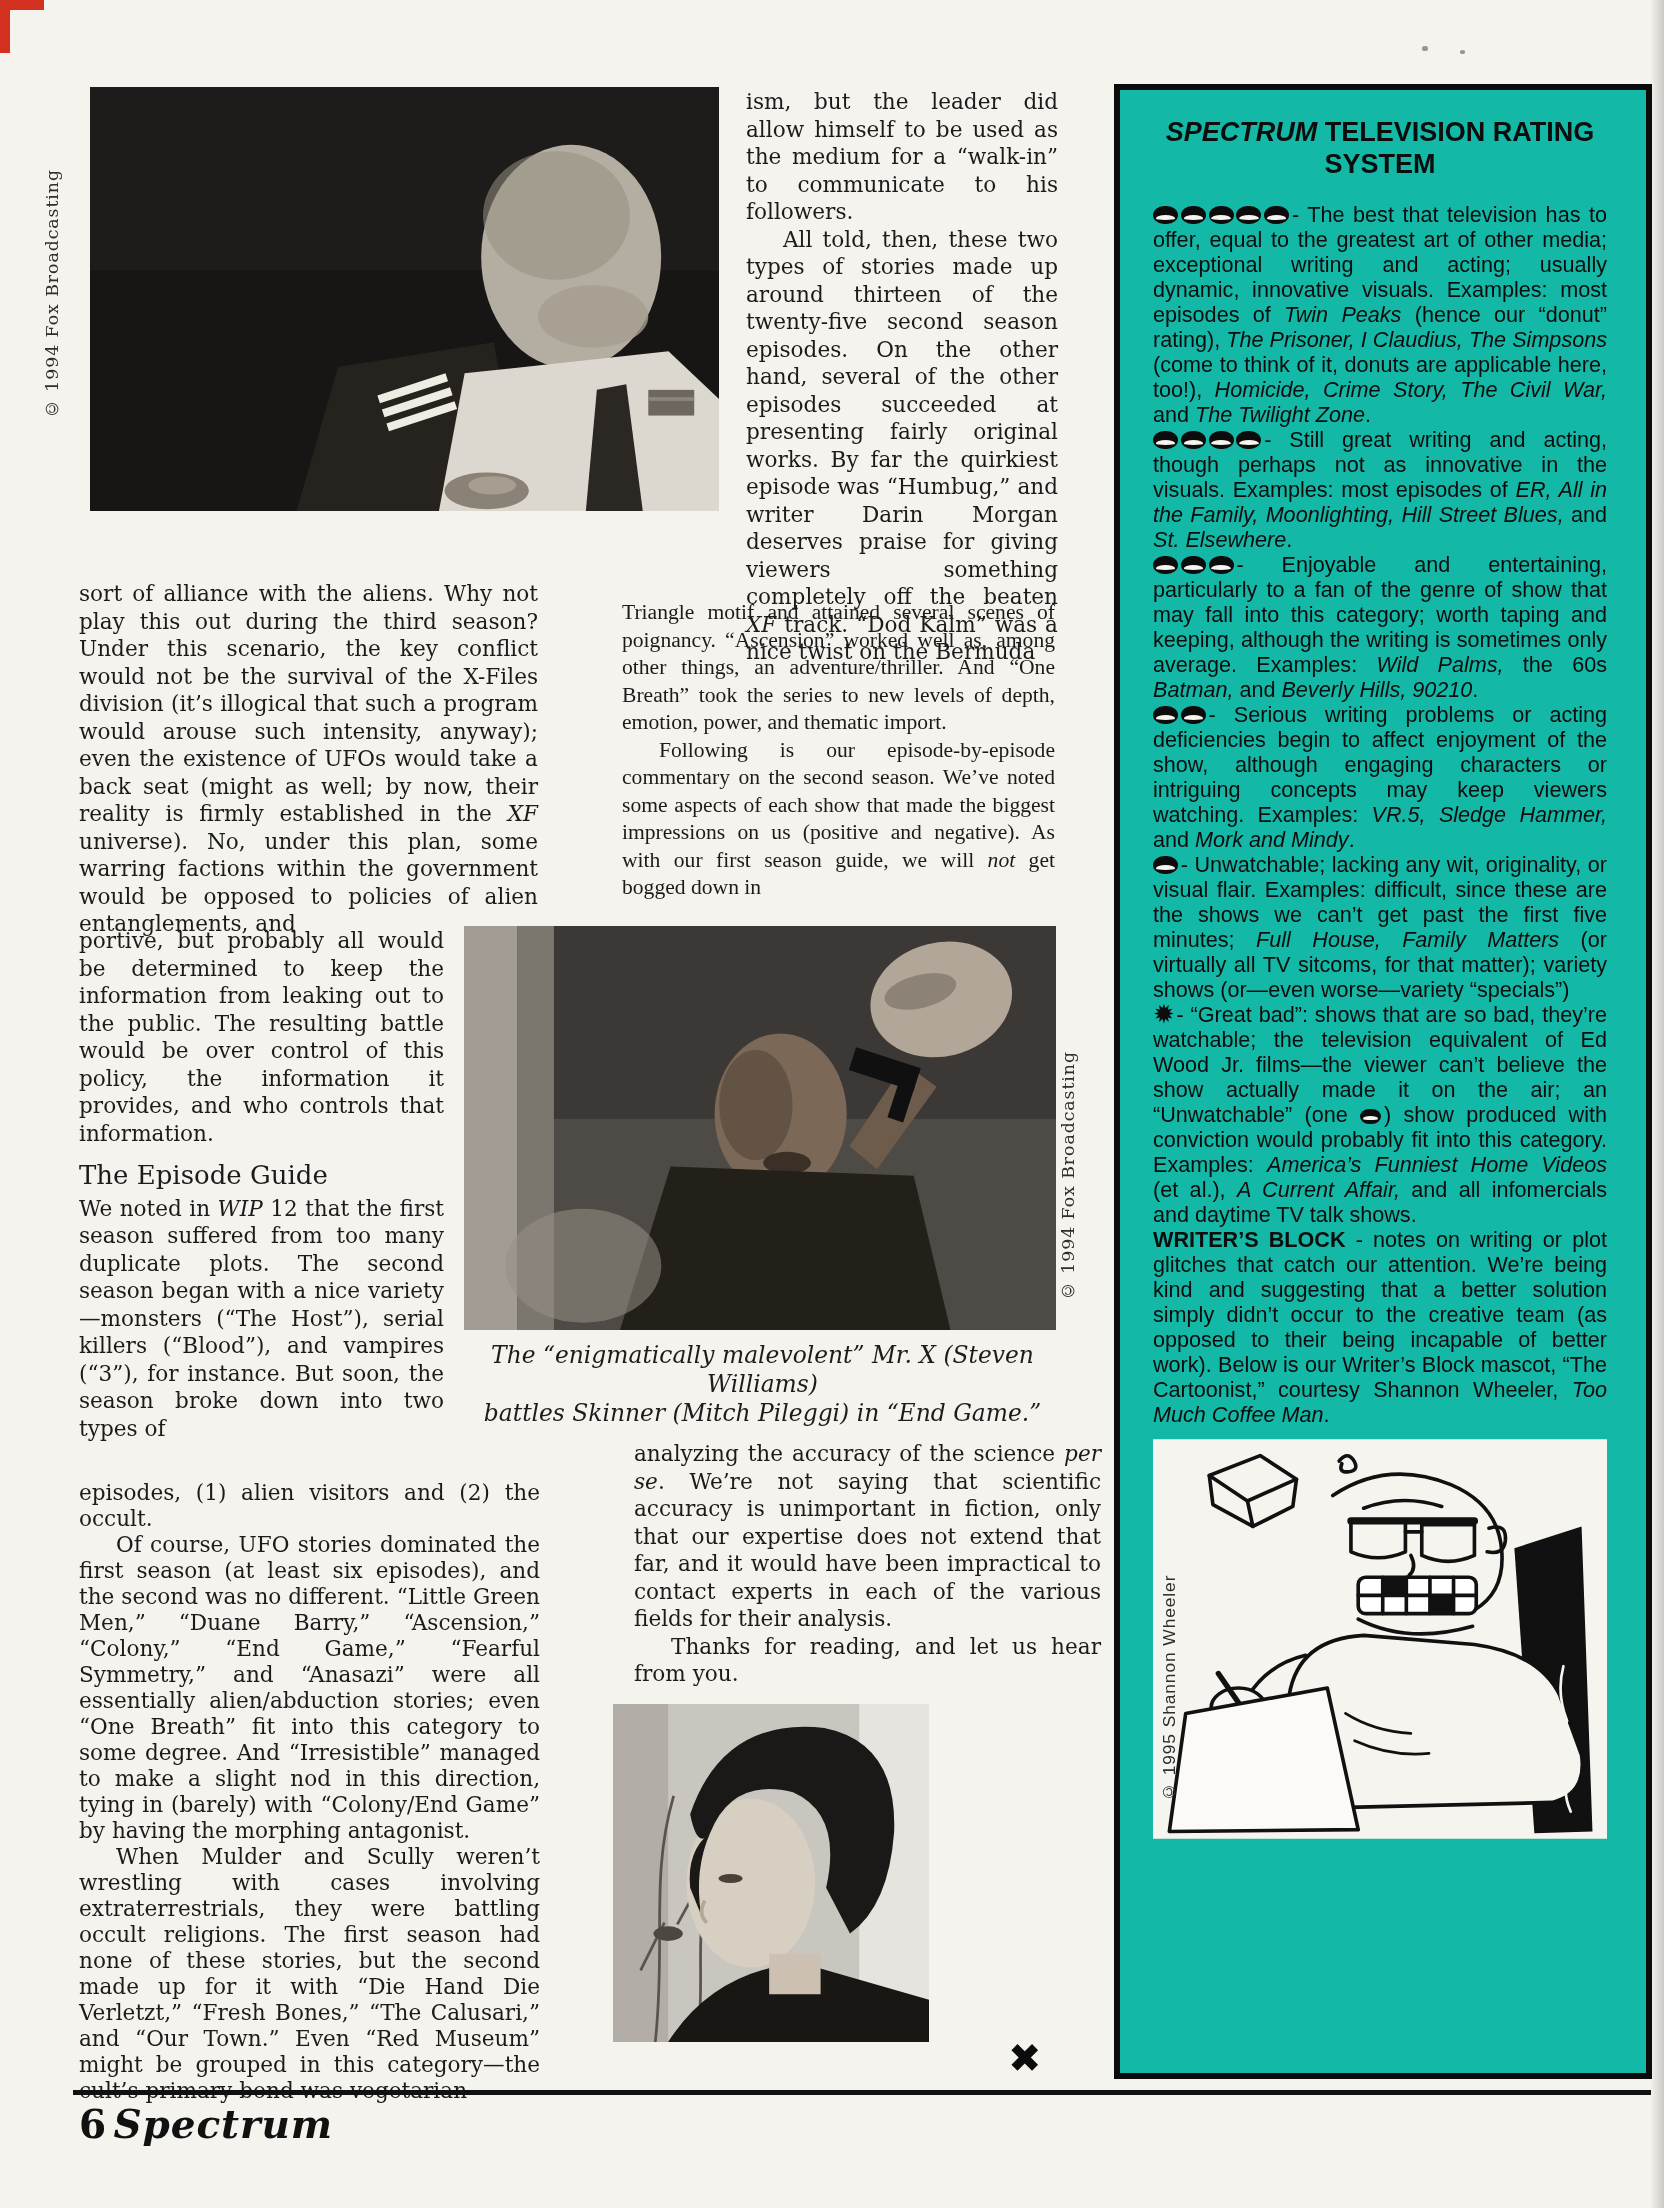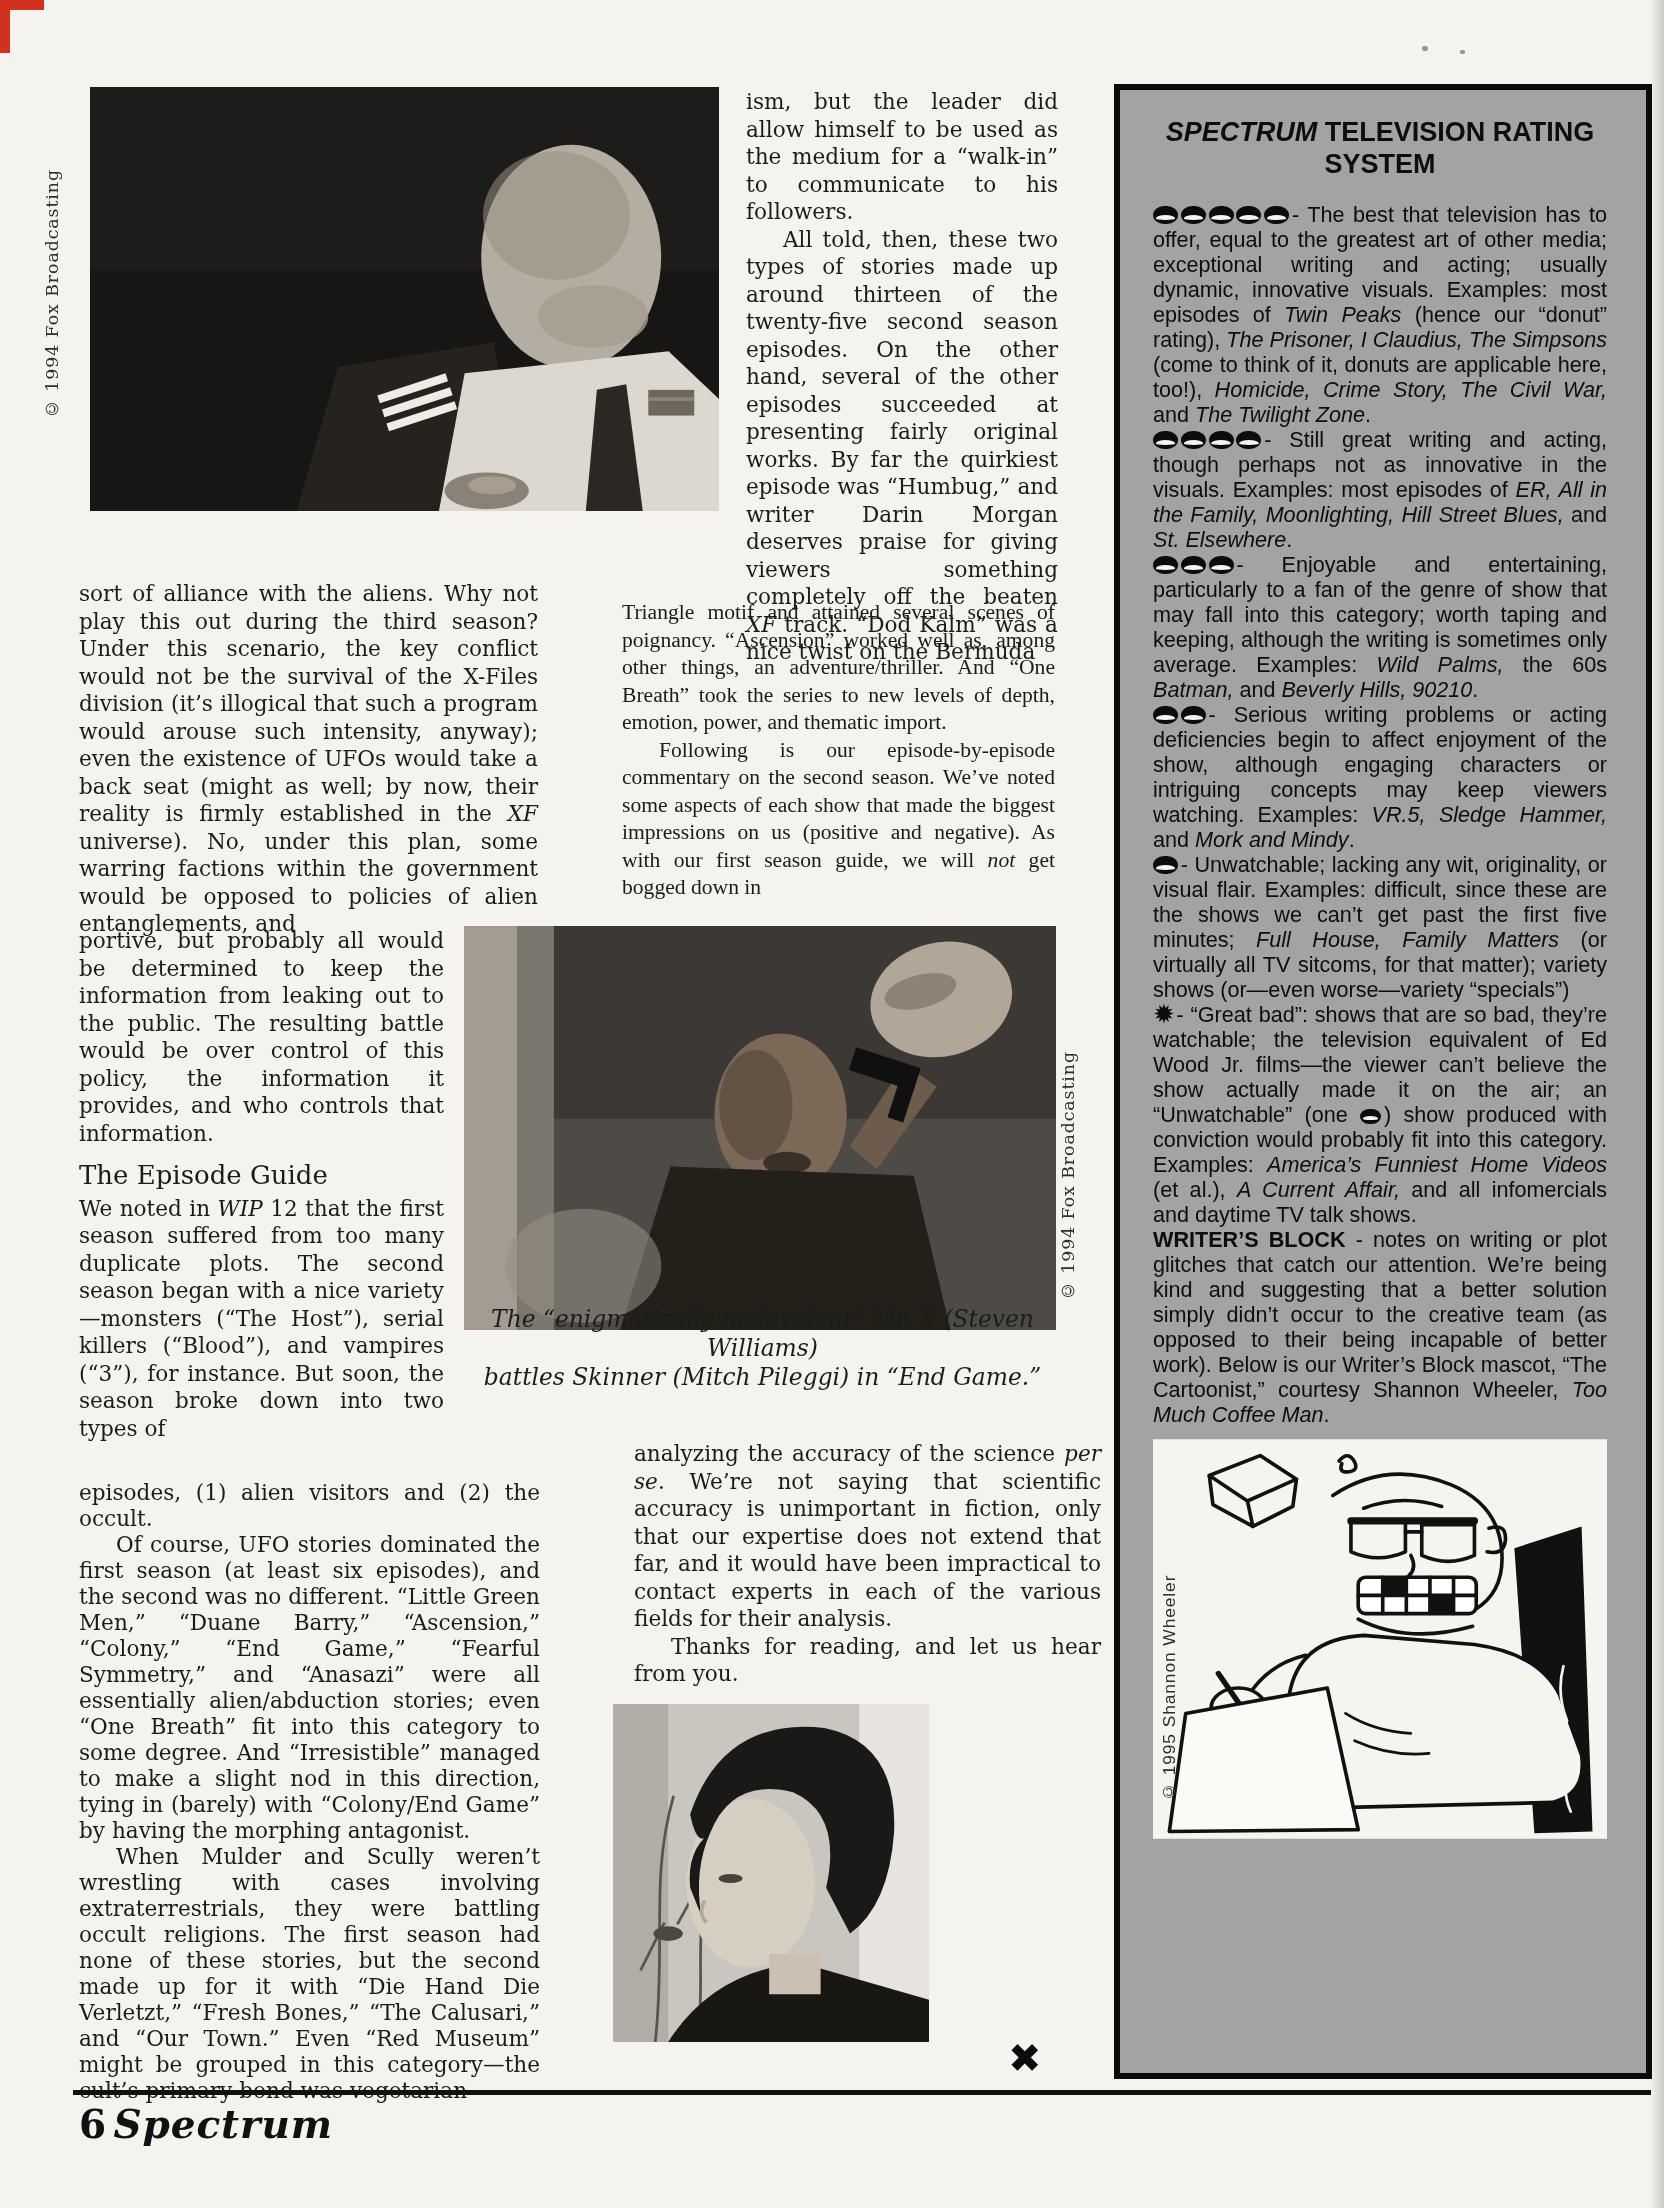--- a/index.html
+++ b/index.html
@@ -18,21 +18,21 @@
   .subhead{font-weight:normal;font-size:26px;margin:14.7px 0 5.5px 0;}
   
   .photo{position:absolute;overflow:hidden;background:#1a1918;}
   .photo svg{display:block;}
   .caption{position:absolute;font-style:italic;text-align:center;font-size:23.4px;line-height:29px;color:#1c1c1c;}
   .vcredit{position:absolute;writing-mode:vertical-rl;transform:rotate(180deg);
         font-size:17.4px;color:#2e2e2e;letter-spacing:0.9px;text-align:center;}
   .vcredit-sans{font-family:"Liberation Sans","DejaVu Sans",sans-serif;font-size:17.4px;}
   
   .sidebar{position:absolute;left:1114px;top:84px;width:538px;height:1995px;box-sizing:border-box;
-        border:6.4px solid #0b0b0b;background:#a3a3a3;padding:22px 39px 16.5px 33px;
+        border:6.4px solid #0b0b0b;background:#14b8a6;padding:22px 39px 16.5px 33px;
         font-family:"Liberation Sans","DejaVu Sans",sans-serif;font-size:21.6px;line-height:25px;
         text-align:justify;color:#0d0d0d;}
   .sb-title{font-weight:bold;font-size:27px;line-height:32px;text-align:center;margin:3.7px 0 22px 0;}
   .rating{margin:0;}
   .donut{display:inline-block;width:25px;height:18.4px;margin-right:2.8px;background:#0c0c0c;
         border-radius:50%/55%;position:relative;vertical-align:-2.8px;}
   .donut::after{content:"";position:absolute;left:2.8px;right:2.8px;top:9.2px;height:4.6px;
         background:#f6f4ef;border-radius:100% 100% 100% 100%/150% 150% 60% 60%;}
   .donut-sm{width:21px;height:15.6px;vertical-align:-1.8px;}
   .donut-sm::after{top:7.3px;height:3.7px;}
@@ -123,21 +123,21 @@
       </g>
       <ellipse cx="345" cy="205" rx="72" ry="88" fill="#7b6856"></ellipse>
       <ellipse cx="318" cy="195" rx="40" ry="60" fill="#5d4e41" opacity="0.8"></ellipse>
       <ellipse cx="352" cy="258" rx="26" ry="12" fill="#3a3028"></ellipse>
       <polygon points="290,290 420,282 440,330 280,336" fill="#d6d1c6"></polygon>
       <path d="M170,440 L225,262 L490,272 L530,440 Z" fill="#232019"></path>
       <ellipse cx="130" cy="370" rx="85" ry="62" fill="#969085" opacity="0.55"></ellipse>
     </svg>
   </div>
   <div class="vcredit" style="left:1058px;top:1029px;height:294px;">© 1994 Fox Broadcasting</div>
-  <div class="caption" style="left:441px;top:1305px;width:643px;">The “enigmatically malevolent” Mr. X (Steven Williams)<br>battles Skinner (Mitch Pileggi) in “End Game.”</div>
+  <div class="caption" style="left:441px;top:1341px;width:643px;">The “enigmatically malevolent” Mr. X (Steven Williams)<br>battles Skinner (Mitch Pileggi) in “End Game.”</div>
 
   <div class="col" style="left:600px;top:1440px;width:467px;margin-left:34px;">
     <p class="noind">analyzing the accuracy of the science <i>per se</i>.  We’re not saying that scientific accuracy is unimportant in fiction, only that our expertise does not extend that far, and it would have been impractical to contact experts in each of the various fields for their analysis.</p>
     <p class="ind">Thanks for reading, and let us hear from you.</p>
   </div>
 
   <div class="photo" style="left:613px;top:1704px;width:316px;height:338px;">
     <svg viewBox="0 0 344 368" width="316" height="338" preserveAspectRatio="none">
       <rect width="344" height="368" fill="#c9c5bf"></rect>
       <rect x="268" y="0" width="76" height="368" fill="#e7e4df"></rect>

